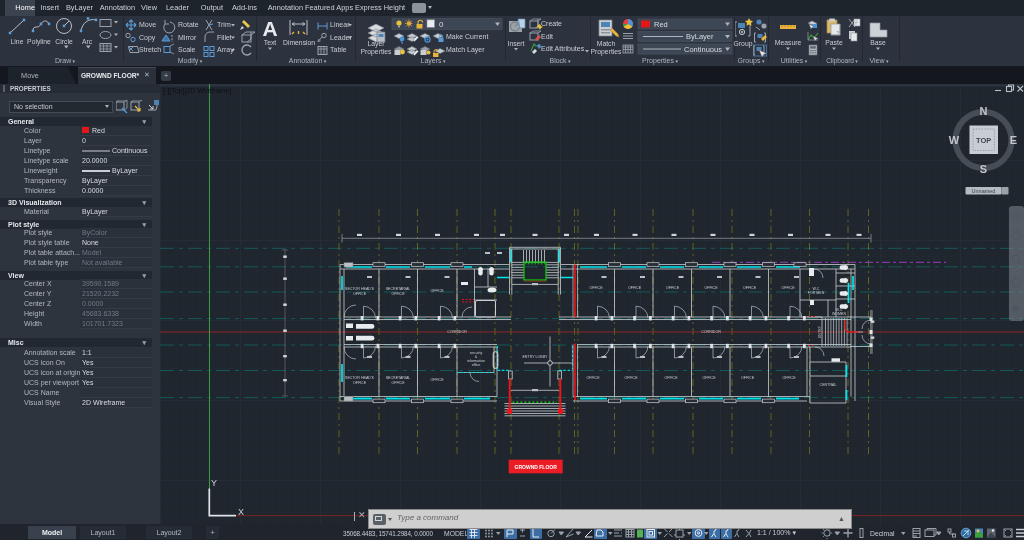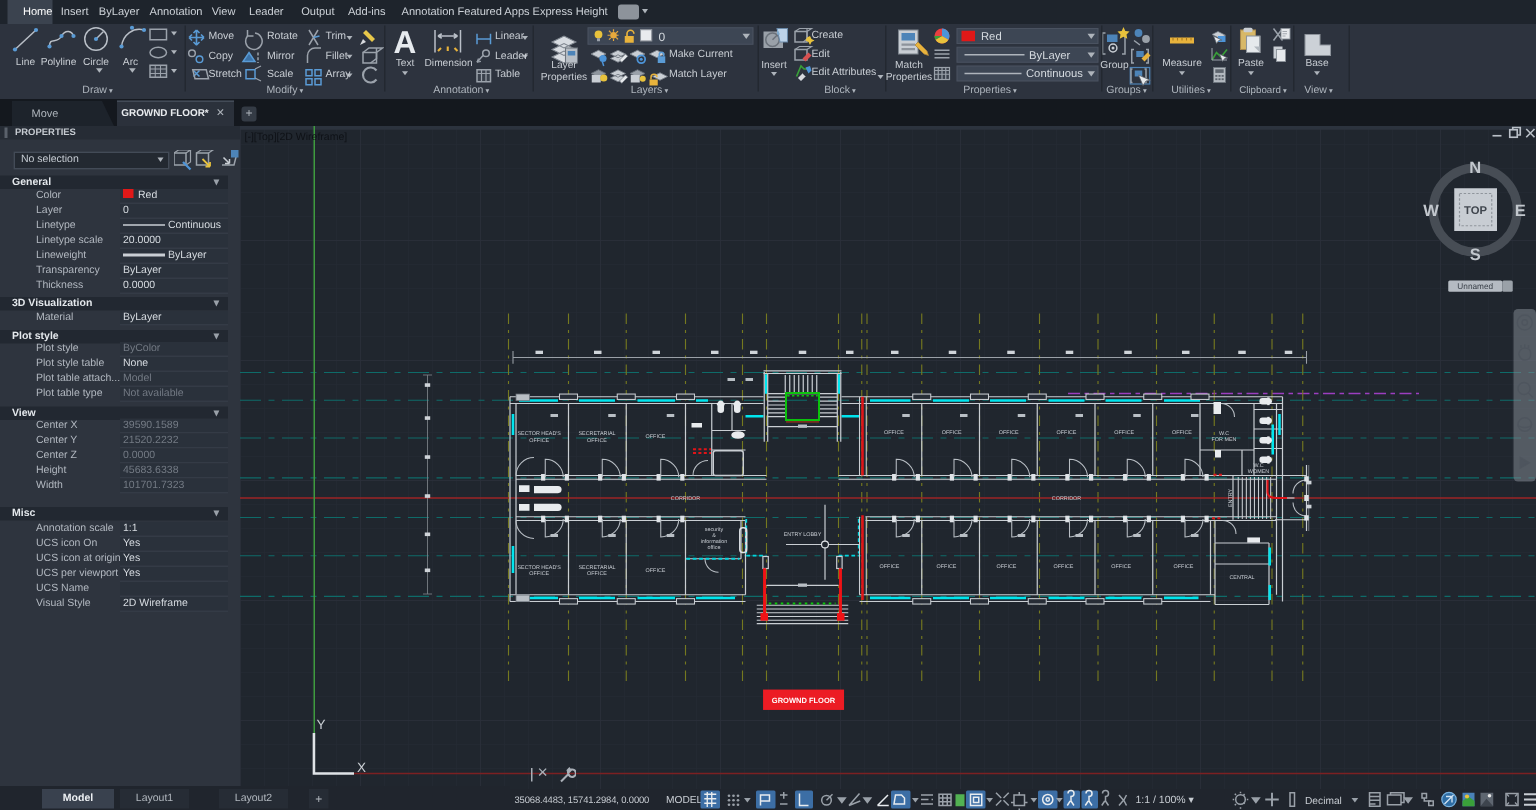--- a/index.html
+++ b/index.html
@@ -950,20 +950,27 @@
       </g>
     </svg>
   </div>
   <div style="position:absolute;left:354px;top:510px;width:32px;height:14px;z-index:5;color:#aab0b8;font-size:9px;">
     <span style="position:absolute;left:0;top:2px;width:1px;height:9px;background:#aab0b8;"></span>
     <span style="position:absolute;left:4px;top:0;">✕</span>
     <svg style="position:absolute;left:18px;top:1px;" width="12" height="12" viewBox="0 0 12 12">
       <path d="M2 10 L7 5 M7 5 a2.5 2.5 0 1 0 2 -3 l-1.5 1.5 l-1 -1 l1.5 -1.5 a3 3 0 0 0 -1 4" stroke="#aab0b8" stroke-width="1.4" fill="none"></path>
     </svg>
   </div>
+  <div id="cmdbar">
+    <div style="position:absolute;left:4px;top:4px;width:13px;height:11px;background:#5a6068;border-radius:2px;"></div>
+    <div style="position:absolute;left:6px;top:6px;width:7px;height:5px;border:1px solid #d5d8db;"></div>
+    <div style="position:absolute;left:19px;top:8px;width:0;height:0;border-left:2.5px solid transparent;border-right:2.5px solid transparent;border-top:3px solid #555;"></div>
+    <div style="position:absolute;left:28px;top:3px;font-size:8px;color:#606468;font-style:italic;">Type a command</div>
+    <div style="position:absolute;right:6px;top:5px;font-size:7px;color:#555;">▲</div>
+  </div>
   <div id="mtabs">
     <div style="position:absolute;left:28px;top:2px;width:48px;height:13px;background:#39414e;color:#eef1f4;
       font-size:7px;font-weight:bold;text-align:center;line-height:13px;">Model</div>
     <div style="position:absolute;left:80px;top:2px;width:46px;height:13px;background:#262c35;color:#b2b8bf;
       font-size:7px;text-align:center;line-height:13px;">Layout1</div>
     <div style="position:absolute;left:146px;top:2px;width:46px;height:13px;background:#262c35;color:#b2b8bf;
       font-size:7px;text-align:center;line-height:13px;">Layout2</div>
     <div style="position:absolute;left:206px;top:2px;width:13px;height:13px;background:#262c35;color:#b2b8bf;
       font-size:8px;text-align:center;line-height:13px;">+</div>
   </div>

